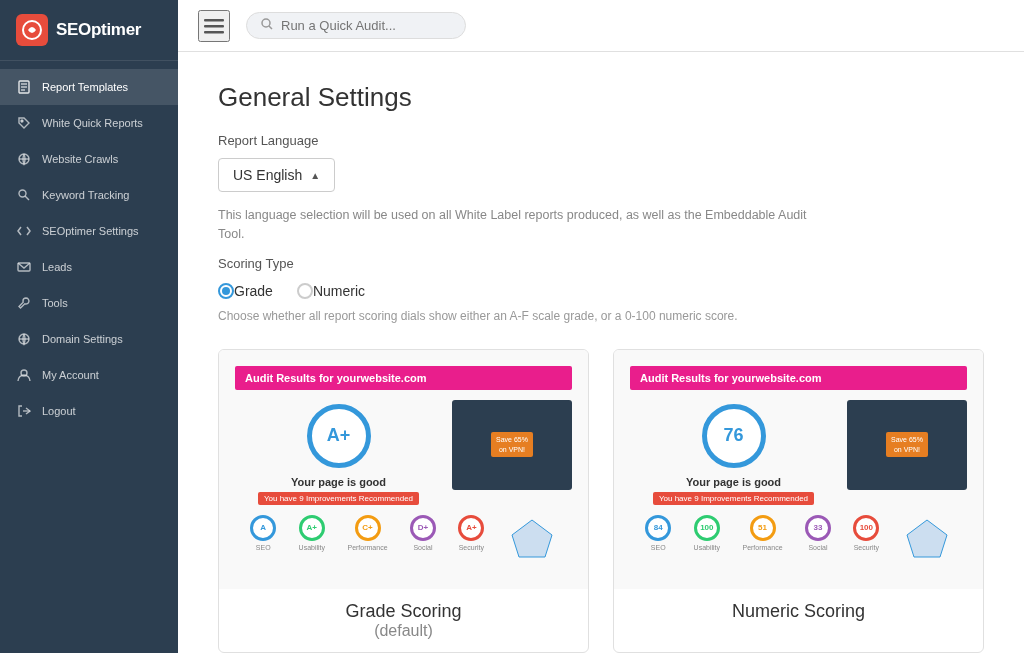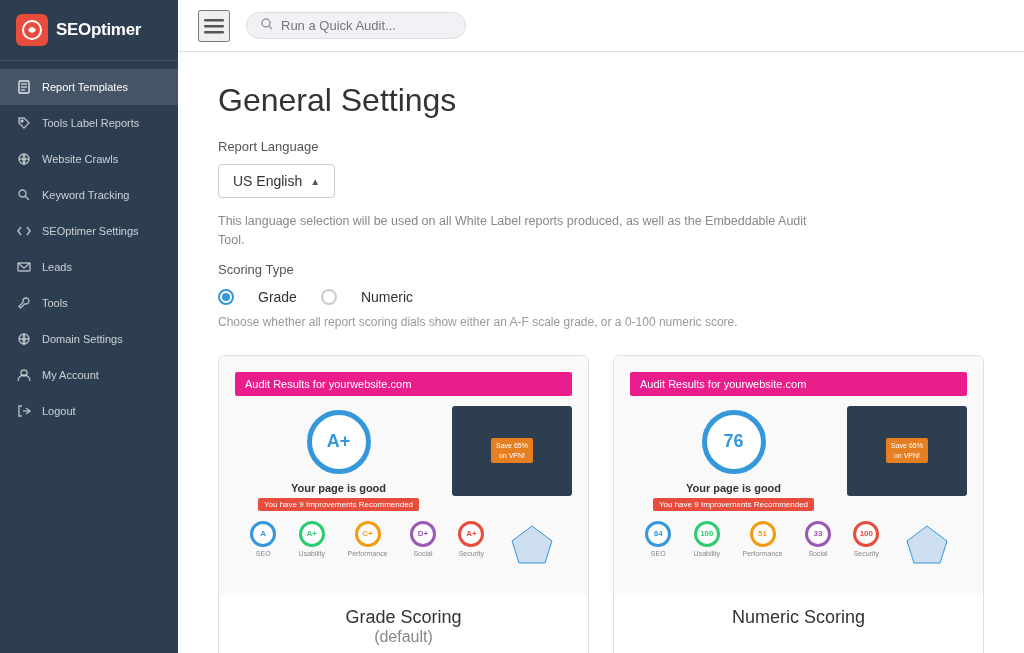--- a/index.html
+++ b/index.html
@@ -115,21 +115,21 @@
     .search-icon { color: #999; font-size: 13px; }
 
     
     .content {
       flex: 1;
       padding: 30px 40px;
       overflow-y: auto;
       background: #fff;
     }
     .page-title {
-      font-size: 32px;
+      font-size: 26px;
       font-weight: 300;
       color: #333;
       margin-bottom: 20px;
     }
     .section-label {
       font-size: 13px;
       color: #555;
       margin-bottom: 10px;
       font-weight: 400;
     }
@@ -162,21 +162,21 @@
     }
     .radio-group {
       display: flex;
       align-items: center;
       gap: 24px;
       margin-bottom: 8px;
     }
     .radio-option {
       display: flex;
       align-items: center;
-      gap: 24px;
+      gap: 0;
       cursor: pointer;
       font-size: 14px;
       color: #333;
     }
     .radio-circle {
       width: 16px;
       height: 16px;
       border-radius: 50%;
       border: 2px solid #ccc;
       display: flex;
@@ -220,21 +220,21 @@
       min-height: 220px;
       position: relative;
     }
     .audit-header {
       background: #e91e8c;
       color: white;
       font-size: 11px;
       padding: 6px 10px;
       border-radius: 2px;
       margin-bottom: 10px;
-      font-weight: 400;
+      font-weight: 700;
     }
     .card-inner {
       display: flex;
       gap: 10px;
       align-items: flex-start;
     }
     .card-left {
       flex: 1;
       display: flex;
       flex-direction: column;
@@ -372,21 +372,21 @@
       <span>Report Templates</span>
     </div>
 
     <div class="nav-item">
       <span class="nav-icon">
         <svg width="14" height="14" viewBox="0 0 14 14" fill="none" stroke="currentColor" stroke-width="1.4">
             <path d="M2 2h5l5 5-5 5-5-5V2z"></path>
             <circle cx="5" cy="5" r="1" fill="currentColor"></circle>
           </svg>
       </span>
-      <span>Tools Label Reports</span>
+      <span>White Quick Reports</span>
     </div>
 
     <div class="nav-item">
       <span class="nav-icon">
         <svg width="14" height="14" viewBox="0 0 14 14" fill="none" stroke="currentColor" stroke-width="1.4">
             <circle cx="7" cy="7" r="5"></circle>
             <path d="M7 2 Q9 7 7 12 Q5 7 7 2"></path>
             <line x1="2" y1="7" x2="12" y2="7"></line>
           </svg>
       </span>

